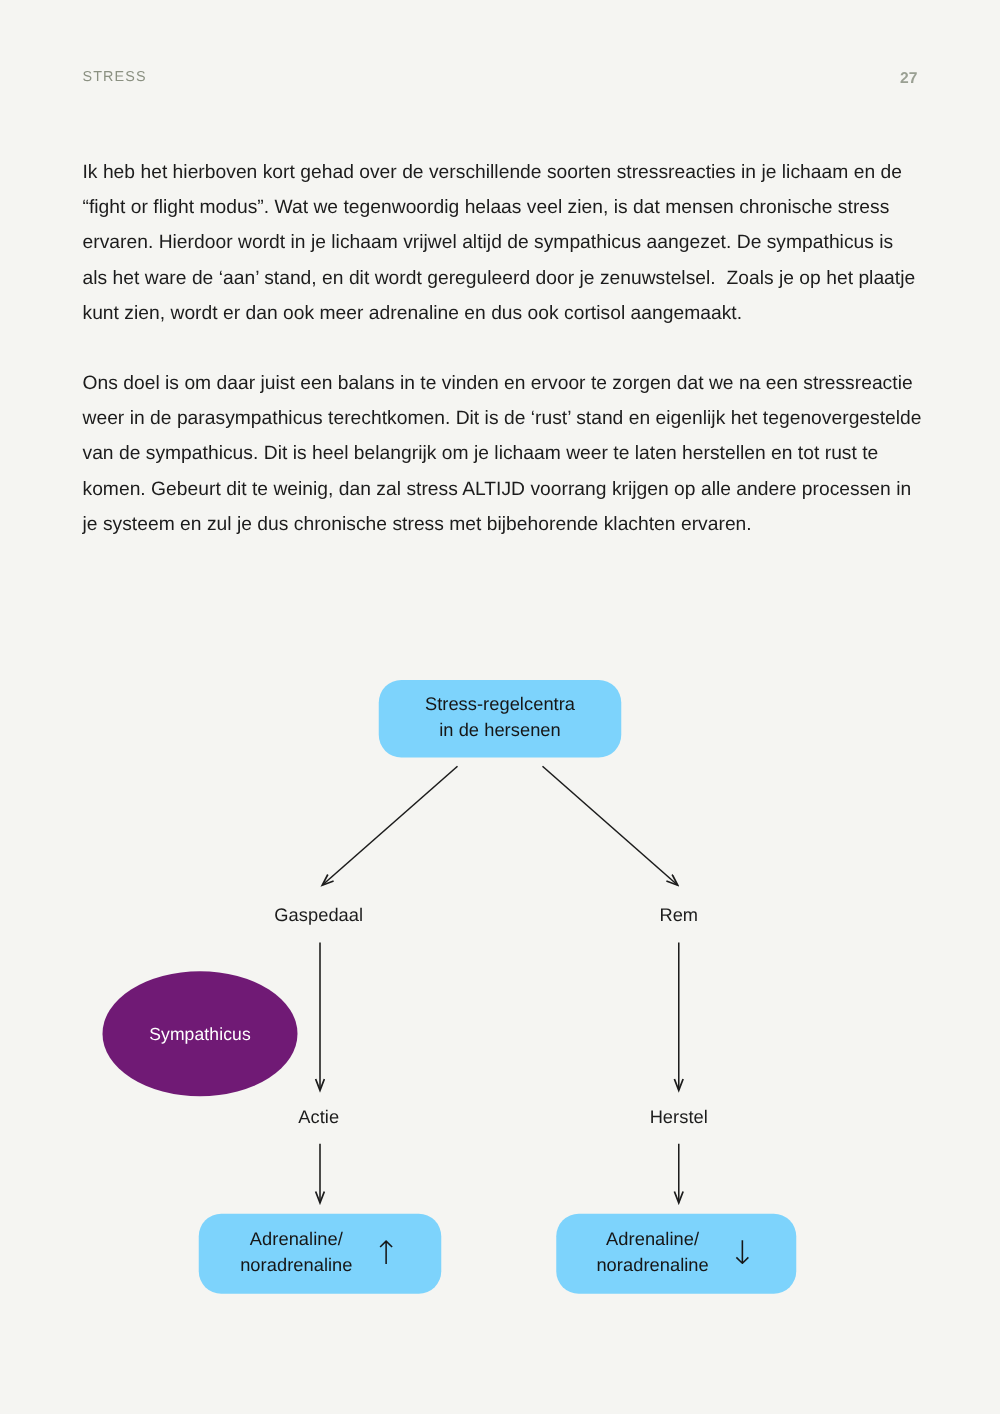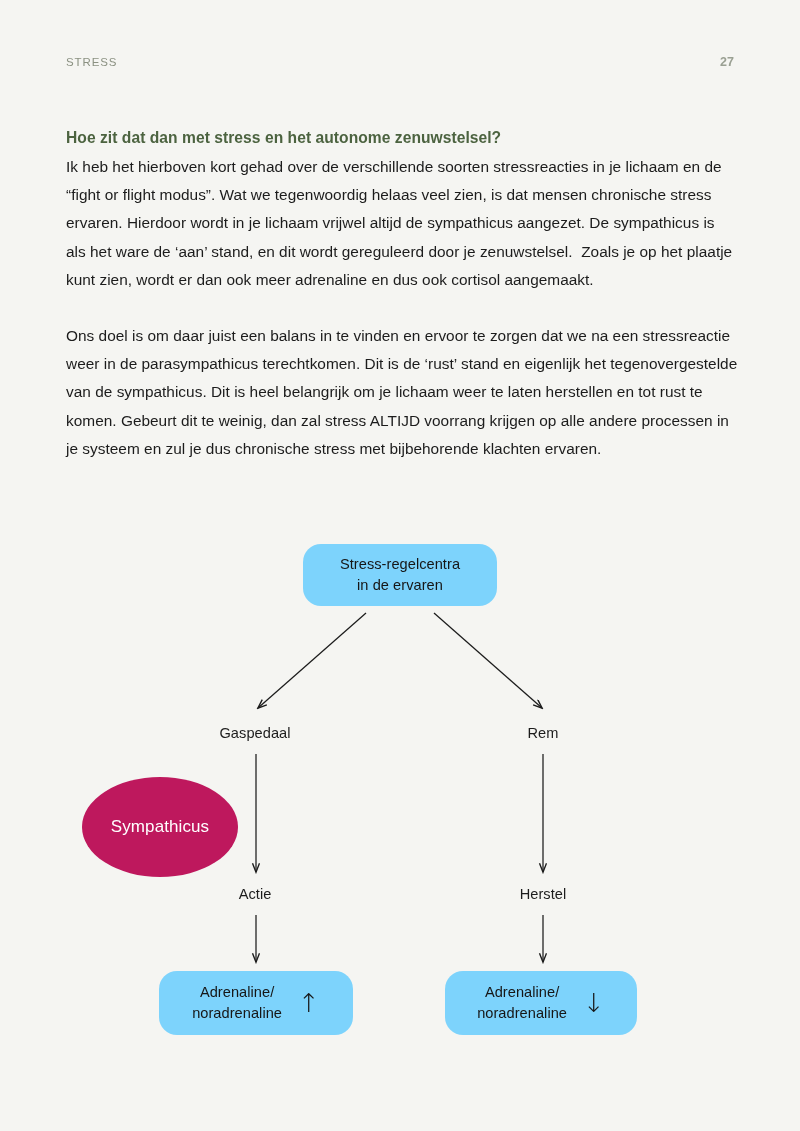--- a/index.html
+++ b/index.html
@@ -93,24 +93,24 @@
   .box {
     background: #7dd3fc;
     border-radius: 18px;
     color: #161616;
     font-size: 14.6px;
     line-height: 21px;
     letter-spacing: 0.05px;
   }
 
   .ellipse {
-    background: #be185d;
+    background: #701a75;
     border-radius: 50%;
     color: #ffffff;
-    font-size: 17px;
+    font-size: 14px;
     letter-spacing: 0.1px;
   }
 
   .plain-label {
     color: #1c1c1c;
     font-size: 14.6px;
     letter-spacing: 0.05px;
     background: transparent;
   }
 
@@ -146,21 +146,20 @@
 </style>
 </head>
 <body>
 
 <div class="running-head">
   <span class="rh-label">STRESS</span>
   <span class="rh-page">27</span>
 </div>
 
 <div class="article">
-  <h2>Hoe zit dat dan met stress en het autonome zenuwstelsel?</h2>
   <p>Ik heb het hierboven kort gehad over de verschillende soorten stressreacties in je lichaam en de “fight or flight modus”. Wat we tegenwoordig helaas veel zien, is dat mensen chronische stress ervaren. Hierdoor wordt in je lichaam vrijwel altijd de sympathicus aangezet. De sympathicus is als het ware de ‘aan’ stand, en dit wordt gereguleerd door je zenuwstelsel.&nbsp; Zoals je op het plaatje kunt zien, wordt er dan ook meer adrenaline en dus ook cortisol aangemaakt.</p>
   <p class="para-gap">Ons doel is om daar juist een balans in te vinden en ervoor te zorgen dat we na een stressreactie weer in de parasympathicus terechtkomen. Dit is de ‘rust’ stand en eigenlijk het tegenovergestelde van de sympathicus. Dit is heel belangrijk om je lichaam weer te laten herstellen en tot rust te komen. Gebeurt dit te weinig, dan zal stress ALTIJD voorrang krijgen op alle andere processen in je systeem en zul je dus chronische stress met bijbehorende klachten ervaren.</p>
 </div>
 
 <div class="diagram">
 
   <svg viewBox="0 0 800 530">
     <defs>
       <marker id="arrowhead" markerWidth="9" markerHeight="9" refX="7.4" refY="3.2" orient="auto" markerUnits="strokeWidth">
         <path d="M0.4,0.4 L7.6,3.2 L0.4,6.0" fill="none" stroke="#1c1c1c" stroke-width="1.1"></path>
@@ -176,21 +175,21 @@
     <line x1="543" y1="224" x2="543" y2="342" stroke="#1c1c1c" stroke-width="1.25" marker-end="url(#arrowhead)"></line>
 
     <line x1="256" y1="385" x2="256" y2="432" stroke="#1c1c1c" stroke-width="1.25" marker-end="url(#arrowhead)"></line>
 
     <line x1="543" y1="385" x2="543" y2="432" stroke="#1c1c1c" stroke-width="1.25" marker-end="url(#arrowhead)"></line>
   </svg>
 
   <div class="node box" id="node-brain">
     <span>
       <span>Stress-regelcentra</span><br>
-      <span>in de ervaren</span>
+      <span>in de hersenen</span>
     </span>
   </div>
 
 
 
   <div class="node plain-label" id="node-gaspedaal">
     <span>Gaspedaal</span>
   </div>
 
   <div class="node plain-label" id="node-rem">

